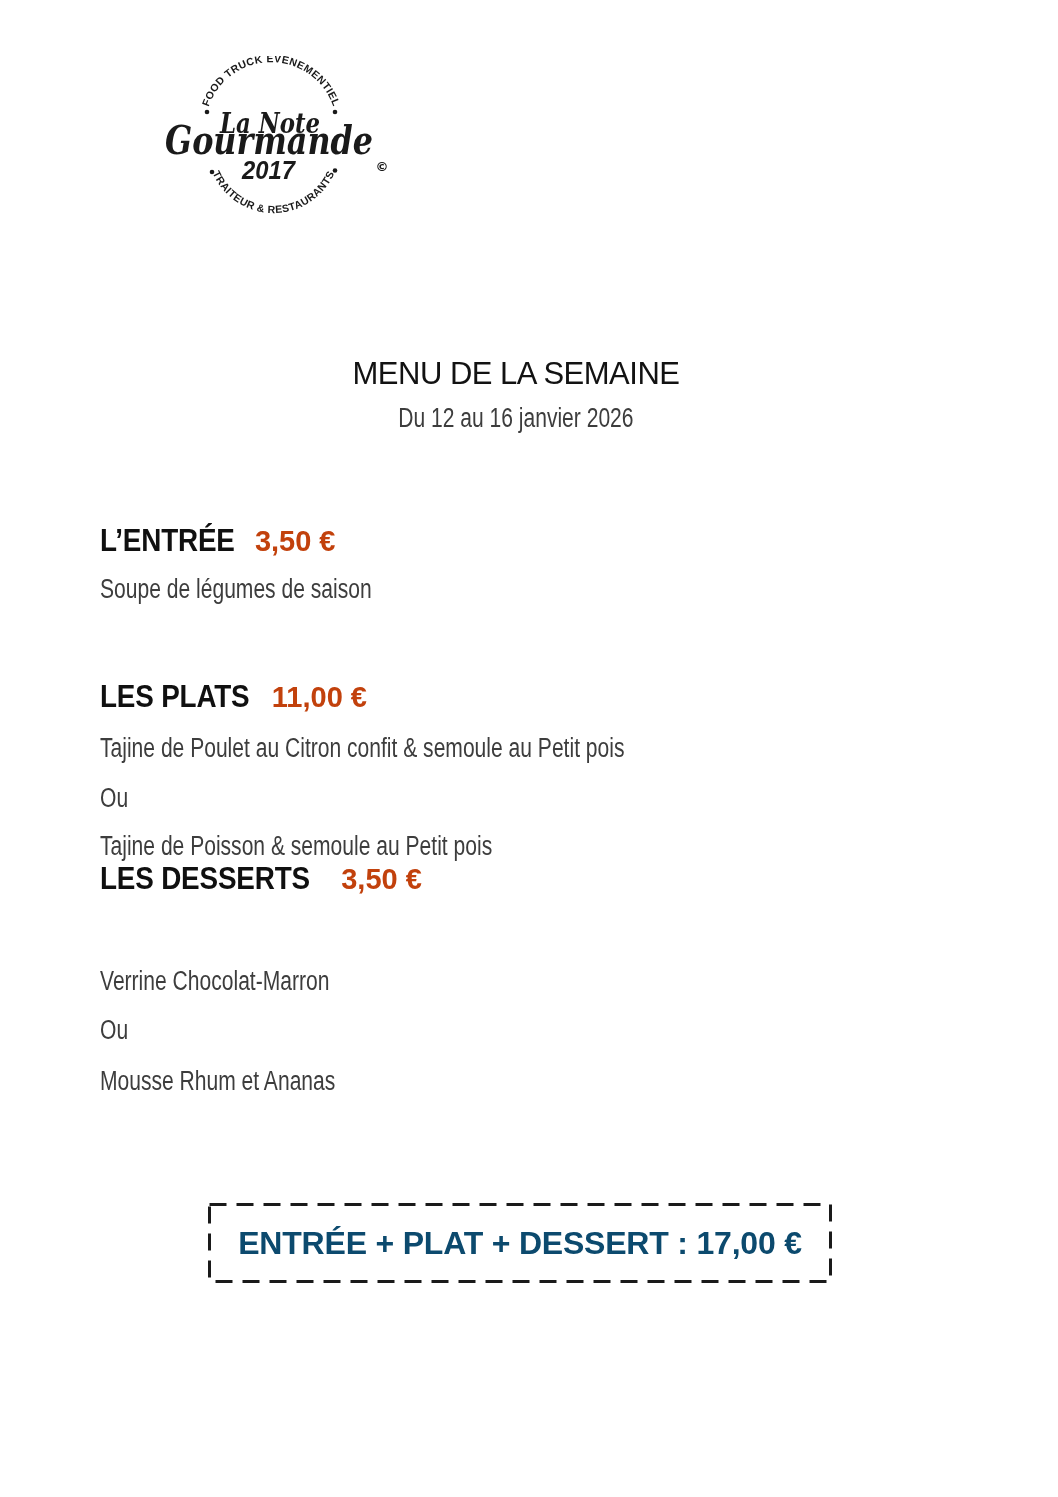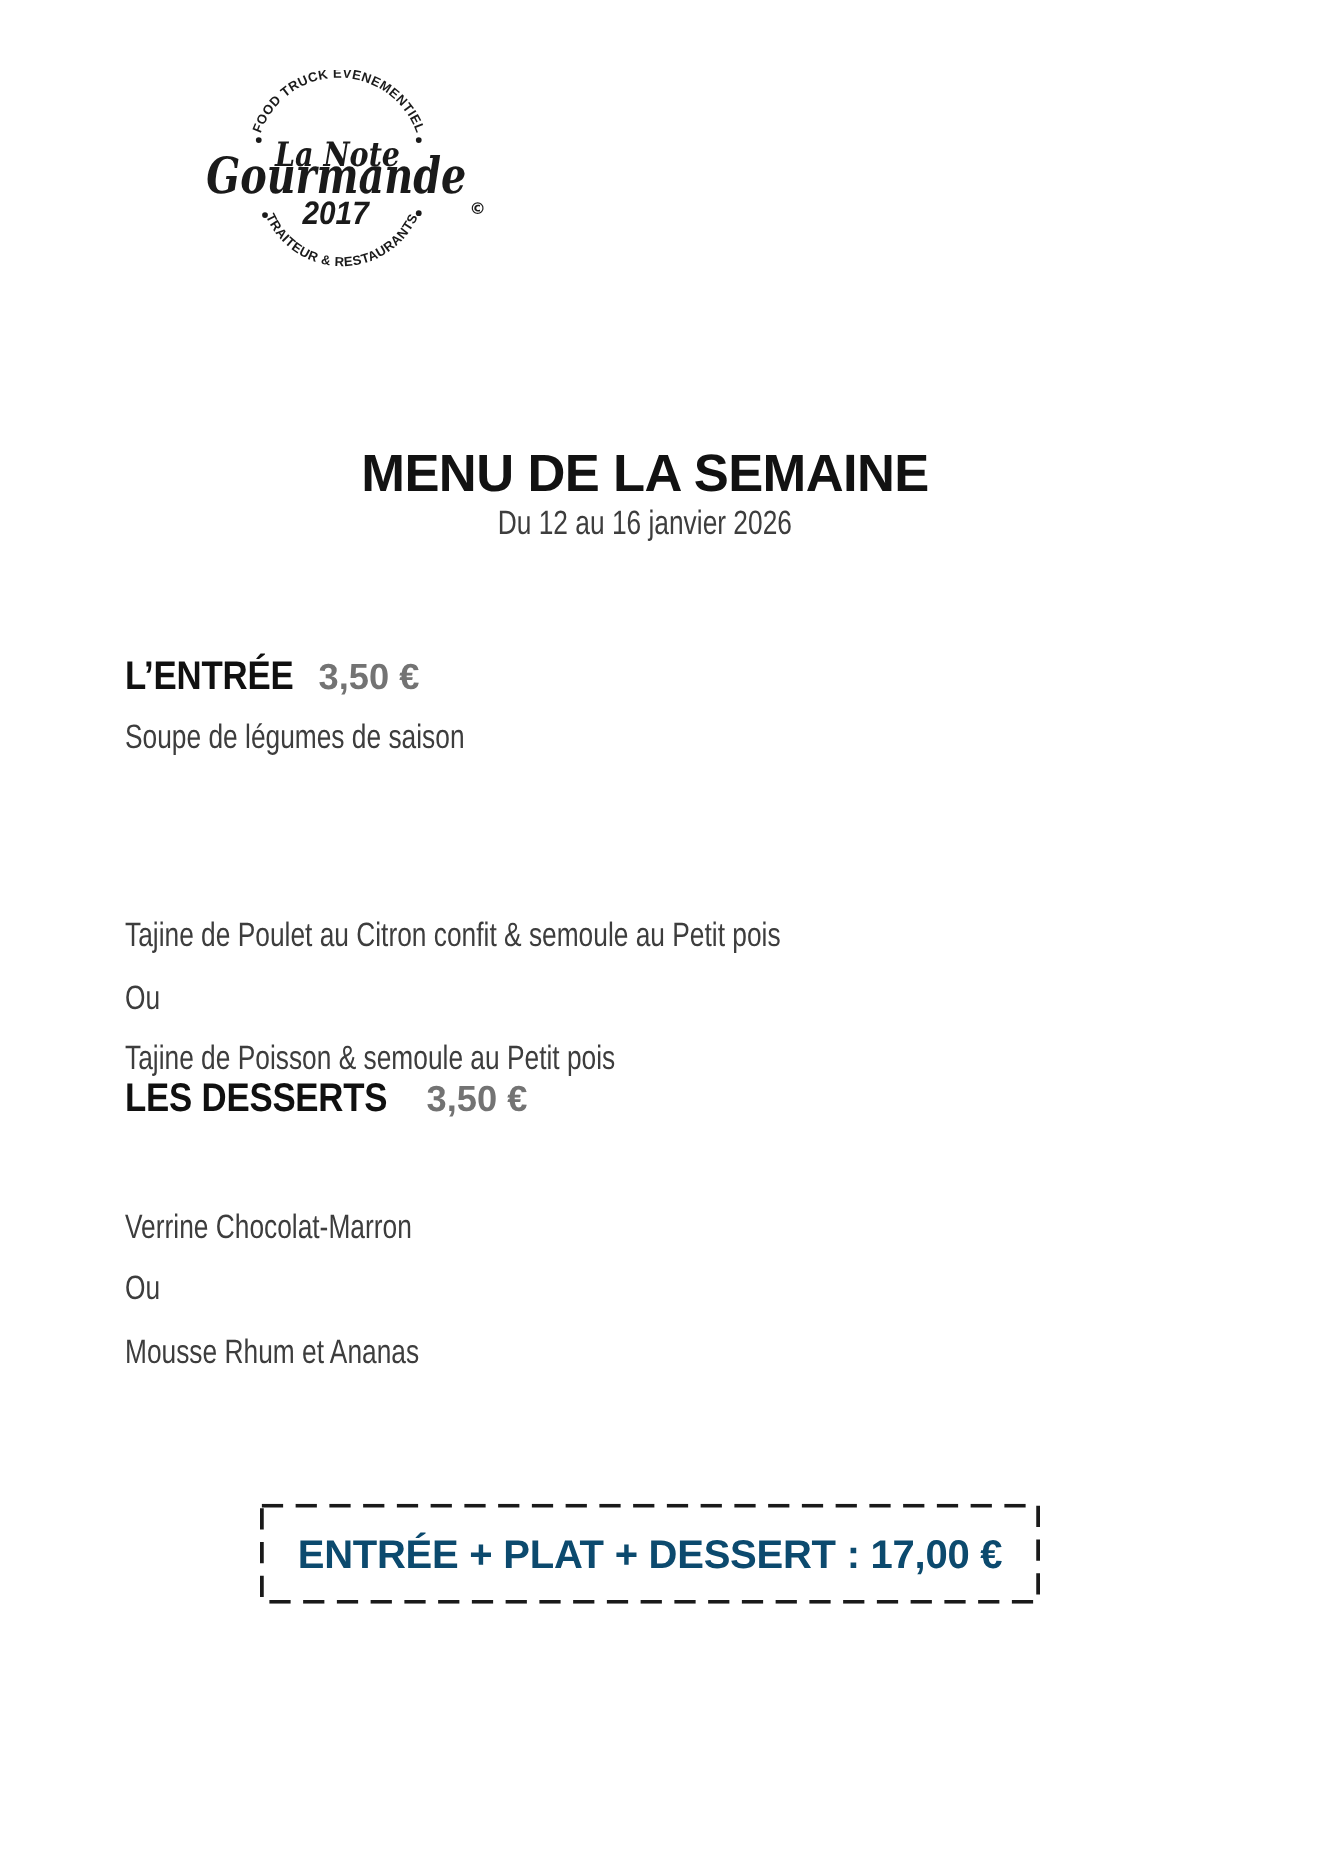--- a/index.html
+++ b/index.html
@@ -32,22 +32,22 @@
     font-family: "Liberation Sans", sans-serif;
     font-style: italic;
     font-weight: bold;
     font-size: 26px;
   }
   .logo-copy { font-family: "DejaVu Sans", sans-serif; font-weight: bold; font-size: 13px; }
 
   
   .title-block { position: absolute; left: 100px; top: 358px; width: 832px; text-align: center; }
   .page-title {
-    font-size: 42px;
-    font-weight: bold;
+    font-size: 31px;
+    font-weight: normal;
     letter-spacing: -0.5px;
     color: #121212;
     line-height: 1;
   }
   .subtitle-block { position: absolute; left: 100px; top: 405px; width: 832px; text-align: center; }
   .page-subtitle {
     display: inline-block;
     font-size: 27px;
     font-weight: normal;
     color: #3d3d3d;
@@ -71,21 +71,21 @@
     font-weight: bold;
     color: #101010;
     letter-spacing: -0.2px;
     transform: scaleX(0.87);
     transform-origin: 0 50%;
     white-space: nowrap;
   }
   .section-price {
     font-size: 29px;
     font-weight: bold;
-    color: #737373;
+    color: #c2410c;
     white-space: nowrap;
   }
   .menu-item {
     position: absolute;
     left: 100px;
     font-size: 27px;
     color: #3d3d3d;
     line-height: 1;
     transform: scaleX(0.78);
     transform-origin: 0 50%;
@@ -152,20 +152,24 @@
   <div class="subtitle-block">
     <span class="page-subtitle">Du 12 au 16 janvier 2026</span>
   </div>
 
   <div class="head-row" style="top:524px">
     <span class="section-heading">L’ENTRÉE</span>
     <span class="section-price">3,50 €</span>
   </div>
   <div class="menu-item" style="top:576px">Soupe de légumes de saison</div>
 
+  <div class="head-row" style="top:680px">
+    <span class="section-heading">LES PLATS</span>
+    <span class="section-price">11,00 €</span>
+  </div>
   <div class="menu-item" style="top:735px">Tajine de Poulet au Citron confit &amp; semoule au Petit pois</div>
   <div class="menu-item" style="top:785px">Ou</div>
   <div class="menu-item" style="top:833px">Tajine de Poisson &amp; semoule au Petit pois</div>
 
   <div class="head-row" style="top:862px">
     <span class="section-heading">LES DESSERTS</span>
     <span class="section-price">3,50 €</span>
   </div>
   <div class="menu-item" style="top:968px">Verrine Chocolat-Marron</div>
   <div class="menu-item" style="top:1017px">Ou</div>

